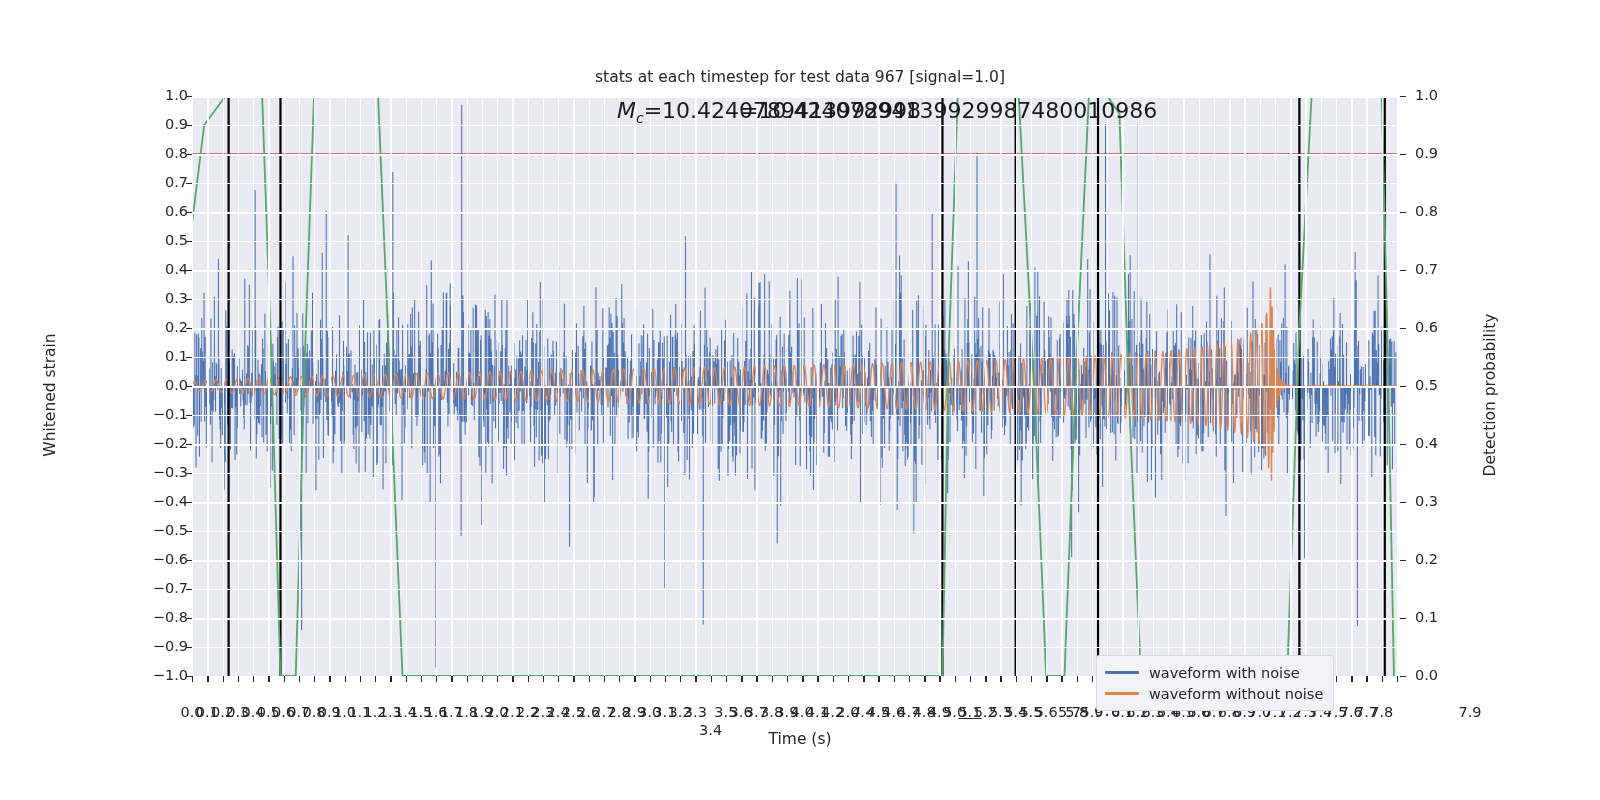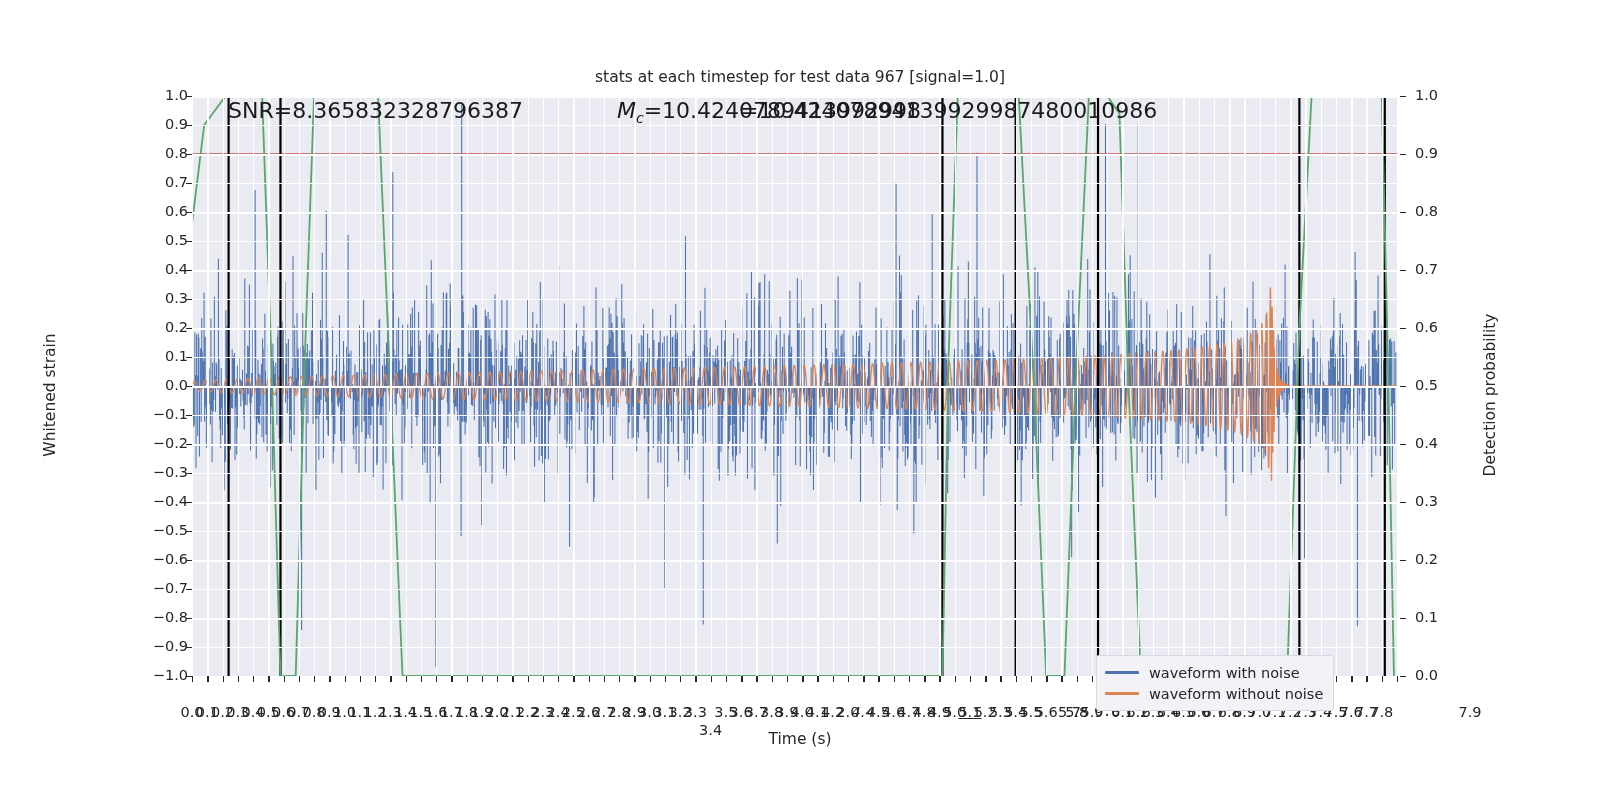--- a/index.html
+++ b/index.html
@@ -181,21 +181,20 @@
           <line x1="750.46" x2="750.46" y1="0" y2="580" stroke="#000000" stroke-width="2.2"></line>
           <line x1="823.67" x2="823.67" y1="0" y2="580" stroke="#000000" stroke-width="2.2"></line>
           <line x1="906.04" x2="906.04" y1="0" y2="580" stroke="#000000" stroke-width="2.2"></line>
           <line x1="1107.38" x2="1107.38" y1="0" y2="580" stroke="#000000" stroke-width="2.2"></line>
           <line x1="1192.80" x2="1192.80" y1="0" y2="580" stroke="#000000" stroke-width="2.2"></line>
         </g>
       <polyline id="prob-curve" fill="none" stroke="#55a868" stroke-width="1.8" points="0.00,127.60 12.20,29.00 33.56,0.00 70.16,0.00 79.32,261.00 88.47,580.00 103.72,580.00 112.87,261.00 122.03,0.00 170.84,0.00 186.09,0.00 198.29,290.00 210.49,580.00 750.46,580.00 756.56,261.00 765.71,0.00 826.72,0.00 841.97,290.00 854.18,580.00 872.48,580.00 884.68,261.00 896.89,0.00 915.19,0.00 927.39,17.40 936.54,290.00 948.75,580.00 1095.18,580.00 1107.38,232.00 1119.58,0.00 1189.75,0.00 1195.85,261.00 1201.95,580.00"></polyline>
     </svg>
   </div>
 
-  <div class="annot" id="annot-snr">SNR=8.365832328796387</div>
   <div class="annot" id="annot-mc"><span class="mc-sub"><span>M</span><sub>c</sub></span><span>=10.4240789413992998</span></div>
   <div class="annot" id="annot-mc2">=10.42407894139929987480010986</div>
 
   <div id="ticks-left">
       <div class="ytick-left" style="top: 87px;">1.0</div>
       <div class="tickmark-l" style="top: 96px;"></div>
       <div class="ytick-left" style="top: 116px;">0.9</div>
       <div class="tickmark-l" style="top: 125px;"></div>
       <div class="ytick-left" style="top: 145px;">0.8</div>
       <div class="tickmark-l" style="top: 154px;"></div>

